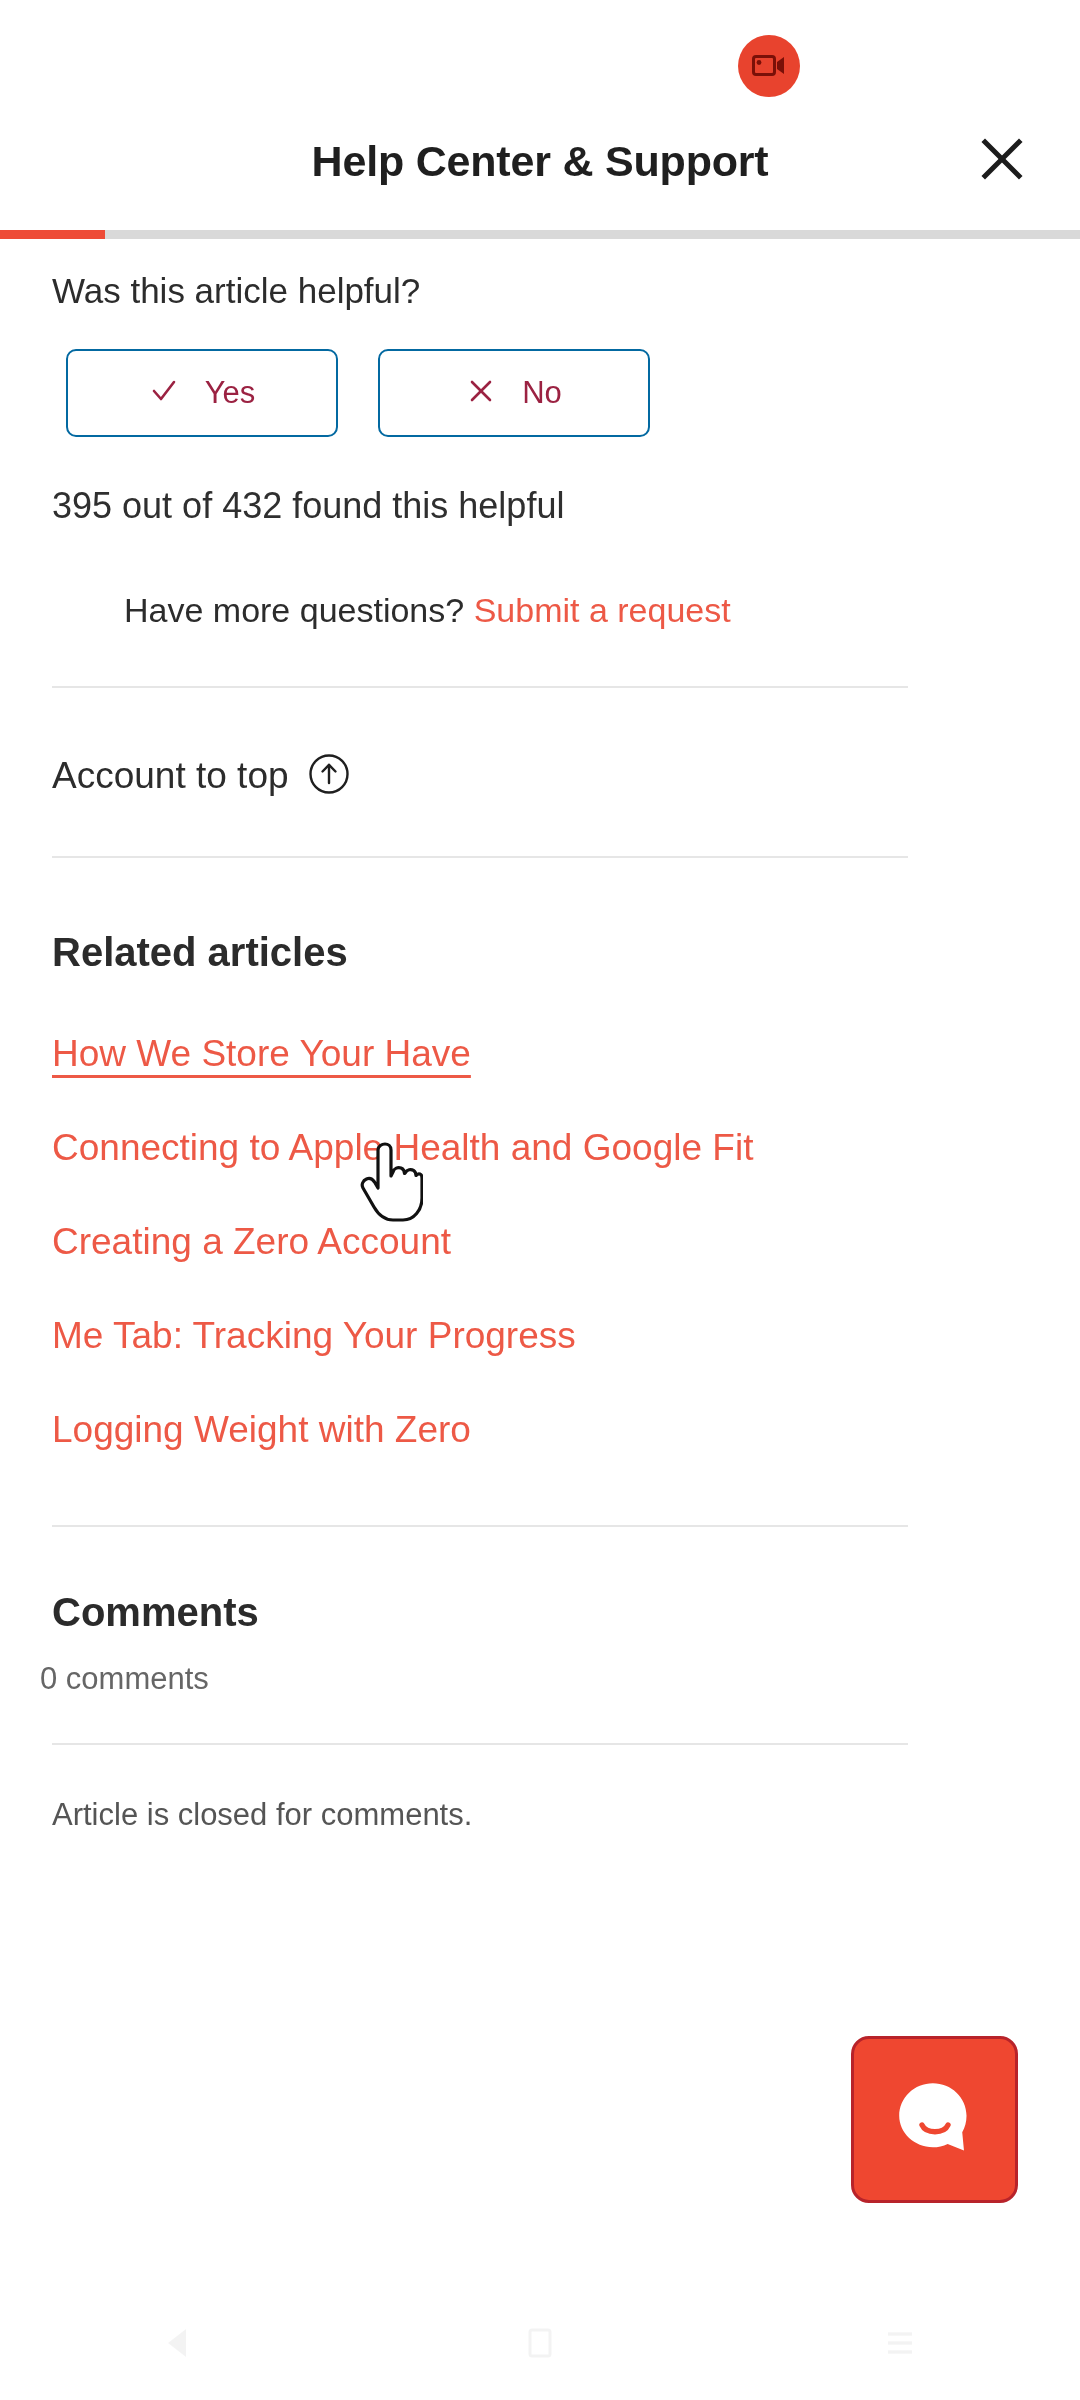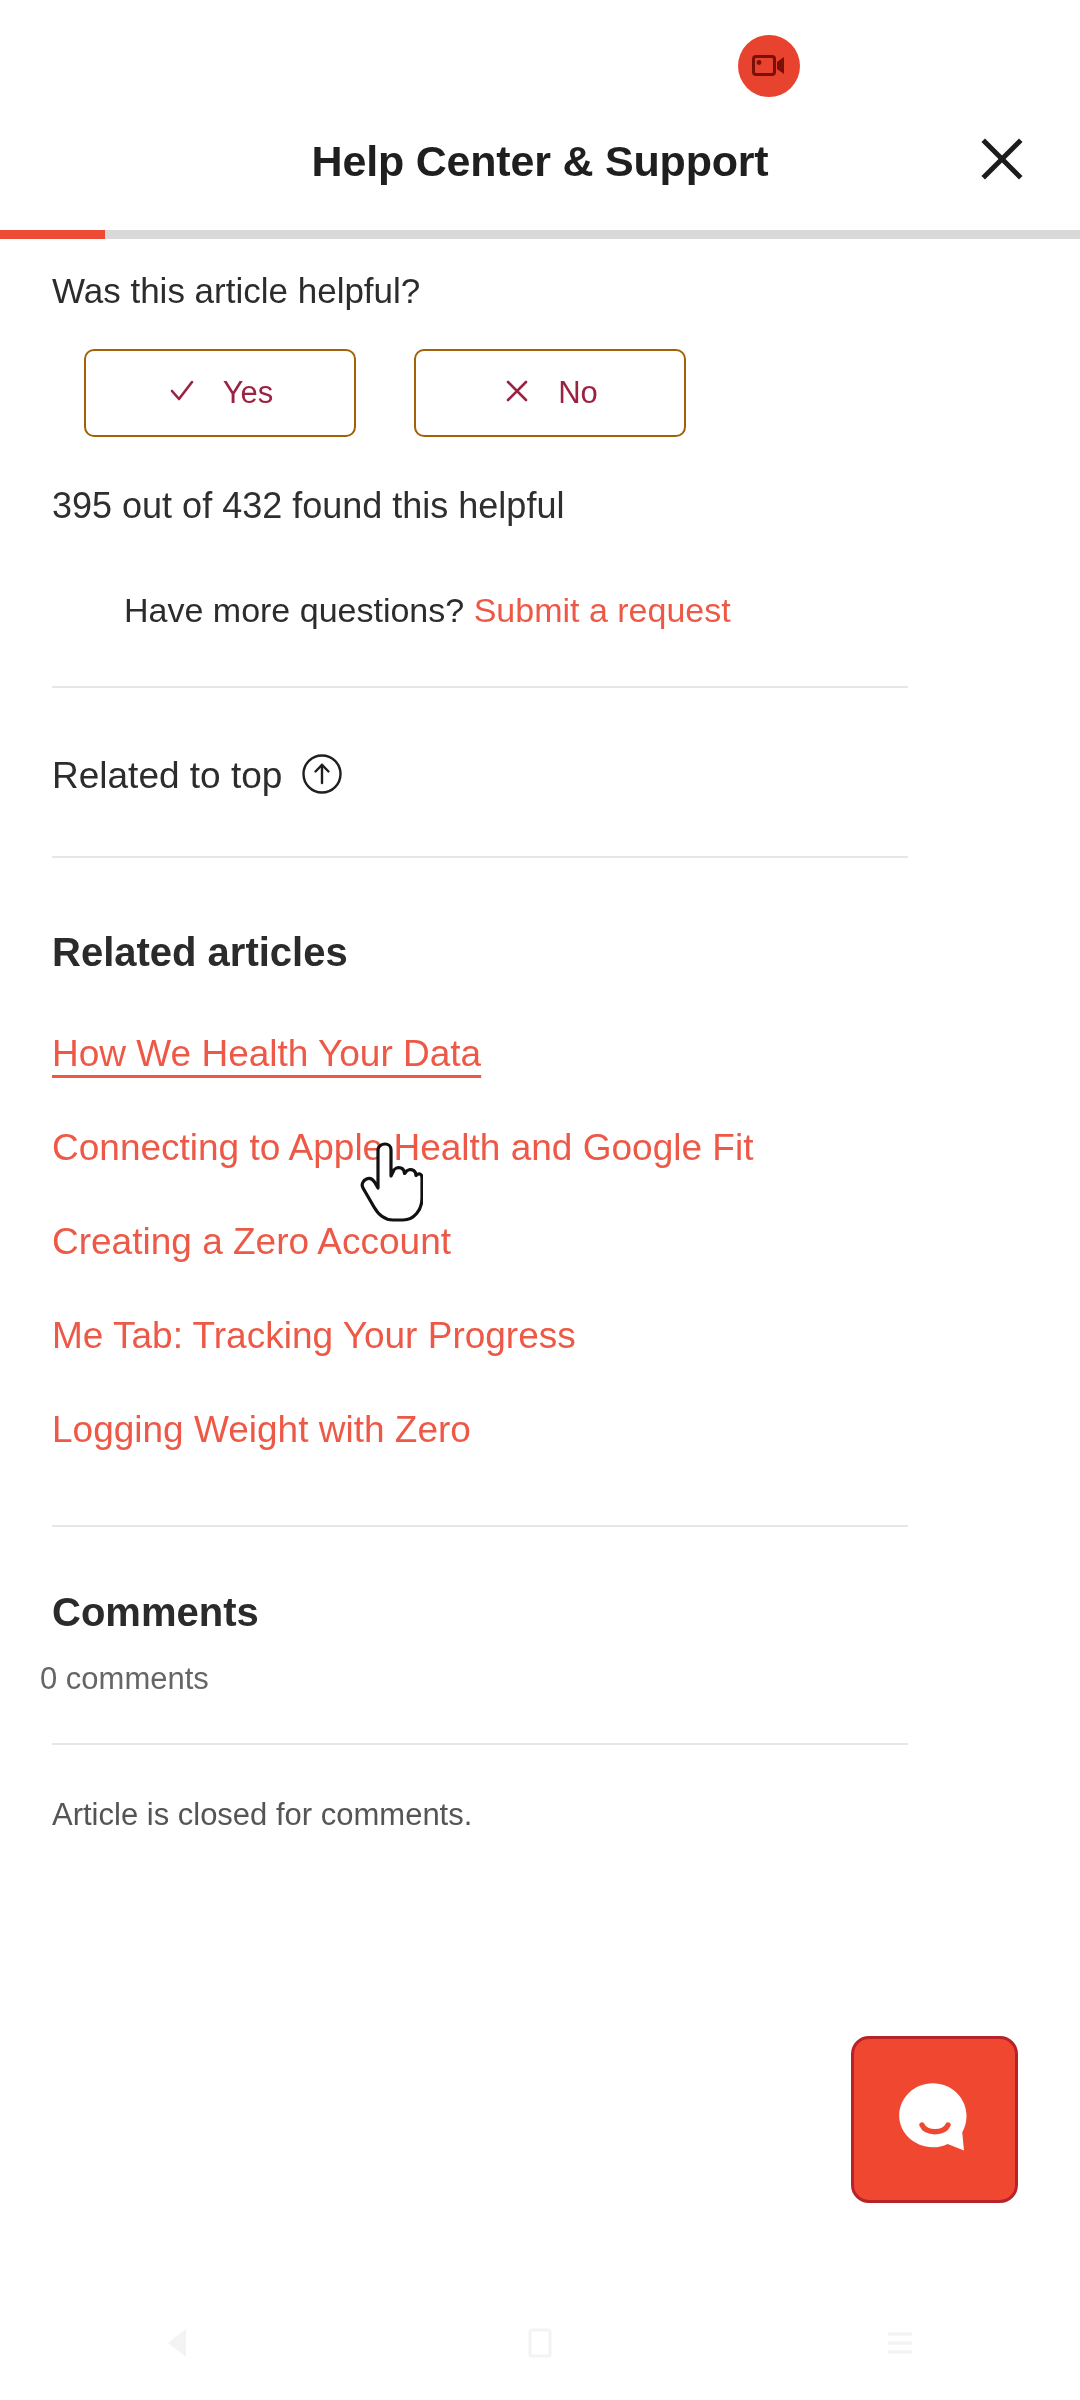--- a/index.html
+++ b/index.html
@@ -43,23 +43,23 @@
 
   
   .content { position:absolute; left:0; top:239px; width:960px; }
 
   .helpful-q {
     margin:32px 0 0 52px; font-size:35px; color:#2c2c2c; font-weight:400;
   }
 
   .vote-row { display:flex; gap:40px; margin:38px 0 0 66px; }
   .vote-btn {
-    width:272px; height:88px; border:2px solid #a16207; border-radius:10px;
+    width:272px; height:88px; border:2px solid #0369a1; border-radius:10px;
     background:#fff; display:flex; align-items:center; justify-content:center;
-    gap:26px; cursor:pointer;margin-left:18px;
+    gap:26px; cursor:pointer;
   }
   .vote-glyph { font-size:31px; color:#9b2242; line-height:1; }
   .vote-label { font-size:31px; color:#9b2242; font-weight:400; }
 
   .vote-count {
     margin:48px 0 0 52px; font-size:36px; color:#2f2f2f;
   }
 
   .more-q {
     margin:64px 0 0 124px; font-size:34px; color:#2c2c2c;
@@ -174,36 +174,36 @@
     <div class="vote-count">395 out of 432 found this helpful</div>
 
     <div class="more-q">
       <span>Have more questions?</span>
       <span class="req-link">Submit a request</span>
     </div>
 
     <div class="divider"></div>
 
     <div class="return-top">
-      <span class="return-top-label">Related to top</span>
+      <span class="return-top-label">Account to top</span>
       <span>
         <svg width="44" height="44" viewBox="0 0 44 44">
           <circle cx="22" cy="22" r="18.5" fill="none" stroke="#1f1f1f" stroke-width="2.4"></circle>
           <line x1="22" y1="31" x2="22" y2="13" stroke="#1f1f1f" stroke-width="2.4" stroke-linecap="round"></line>
           <polyline points="15.5,19.5 22,12.8 28.5,19.5" fill="none" stroke="#1f1f1f" stroke-width="2.4" stroke-linecap="round" stroke-linejoin="round"></polyline>
         </svg>
       </span>
     </div>
 
     <div class="divider"></div>
 
     <div class="section-title">Related articles</div>
 
     <div class="article-list">
-      <a class="article-link hovered">How We Health Your Data</a>
+      <a class="article-link hovered">How We Store Your Have</a>
       <a class="article-link">Connecting to Apple Health and Google Fit</a>
       <a class="article-link">Creating a Zero Account</a>
       <a class="article-link">Me Tab: Tracking Your Progress</a>
       <a class="article-link">Logging Weight with Zero</a>
     </div>
 
     <div class="divider" style="margin-top:74px;"></div>
 
     <div class="section-title" style="margin-top:63px;">Comments</div>
     <div class="comments-count">0 comments</div>

